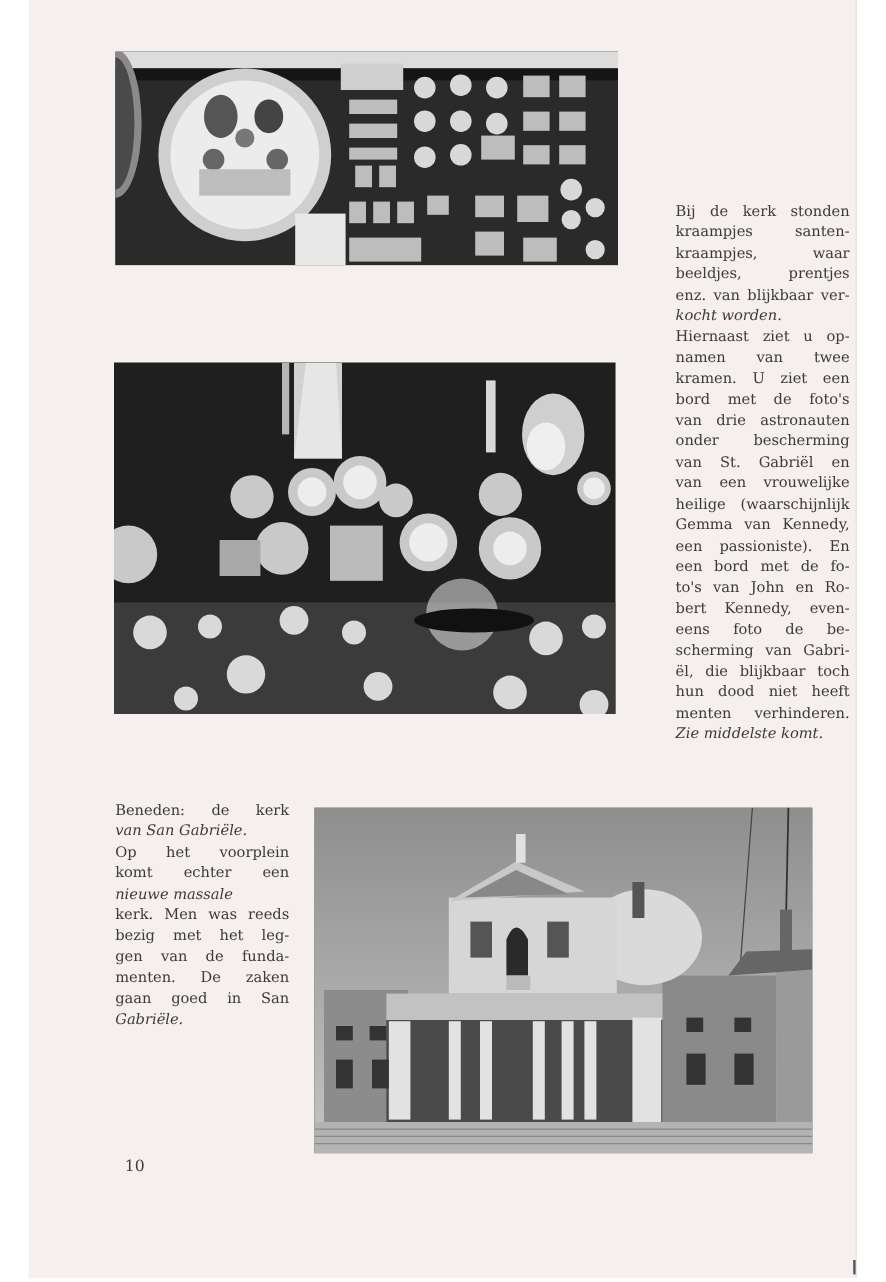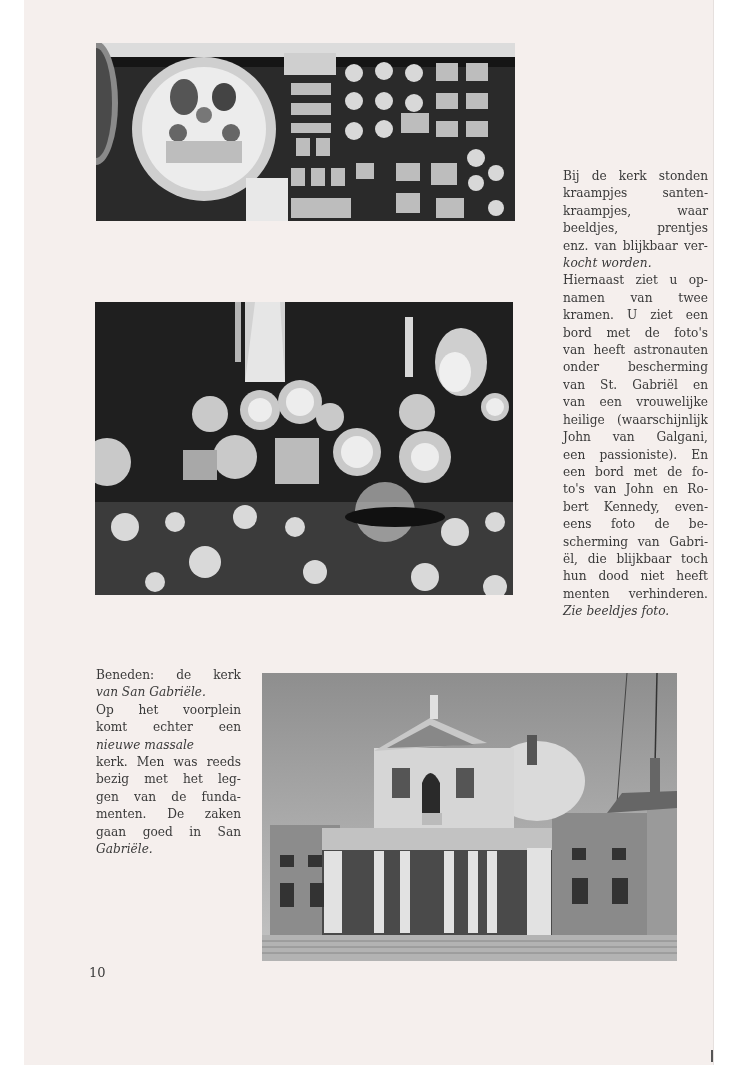--- a/index.html
+++ b/index.html
@@ -20,21 +20,21 @@
     font-size: 12.2px;
     line-height: 17.4px;
     color: #3a3a3a;
     text-align: justify;
   }
   .col .ln { display: block; white-space: nowrap; text-align-last: justify; }
   .col .ln.last { text-align-last: left; font-style: italic; }
   #caption-right { left: 535px; top: 168px; width: 145px; margin-left: 28px; }
   #caption-left { left: 96px; top: 667px; width: 145px; }
   #page-number {
-    position: absolute; left: 89px; top: 965px;
+    position: absolute; left: 104px; top: 965px;
     font-family: "DejaVu Serif", serif; font-size: 13px; color: #3a3a3a;
   }
   .ghost {
     position: absolute; left: 560px; top: 48px;
     font-family: "DejaVu Serif", serif; font-size: 30px; font-weight: bold;
     color: #ebe5e3; letter-spacing: 2px;
   }
   .edge-mark { position: absolute; left: 711px; top: 1050px; width: 2px; height: 12px; background: #555; }
 </style>
 </head>
@@ -215,36 +215,36 @@
   <span class="ln">Bij de kerk stonden</span>
   <span class="ln">kraampjes santen-</span>
   <span class="ln">kraampjes, waar</span>
   <span class="ln">beeldjes, prentjes</span>
   <span class="ln">enz. van blijkbaar ver-</span>
   <span class="ln last">kocht worden.</span>
   <span class="ln">Hiernaast ziet u op-</span>
   <span class="ln">namen van twee</span>
   <span class="ln">kramen. U ziet een</span>
   <span class="ln">bord met de foto's</span>
-  <span class="ln">van heeft astronauten</span>
+  <span class="ln">van drie astronauten</span>
   <span class="ln">onder bescherming</span>
   <span class="ln">van St. Gabriël en</span>
   <span class="ln">van een vrouwelijke</span>
   <span class="ln">heilige (waarschijnlijk</span>
-  <span class="ln">John van Galgani,</span>
+  <span class="ln">Gemma van Kennedy,</span>
   <span class="ln">een passioniste). En</span>
   <span class="ln">een bord met de fo-</span>
   <span class="ln">to's van John en Ro-</span>
   <span class="ln">bert Kennedy, even-</span>
   <span class="ln">eens foto de be-</span>
   <span class="ln">scherming van Gabri-</span>
   <span class="ln">ël, die blijkbaar toch</span>
   <span class="ln">hun dood niet heeft</span>
   <span class="ln">menten verhinderen.</span>
-  <span class="ln last">Zie beeldjes foto.</span>
+  <span class="ln last">Zie middelste komt.</span>
 </div>
 
 <div class="col" id="caption-left">
   <span class="ln">Beneden: de kerk</span>
   <span class="ln last">van San Gabriële.</span>
   <span class="ln">Op het voorplein</span>
   <span class="ln">komt echter een</span>
   <span class="ln last">nieuwe massale</span>
   <span class="ln">kerk. Men was reeds</span>
   <span class="ln">bezig met het leg-</span>

